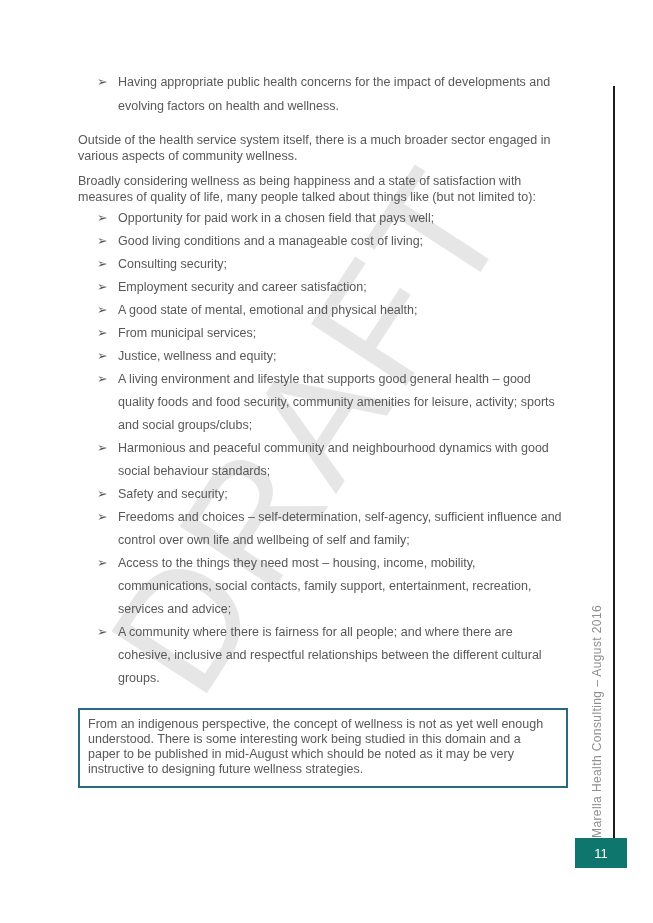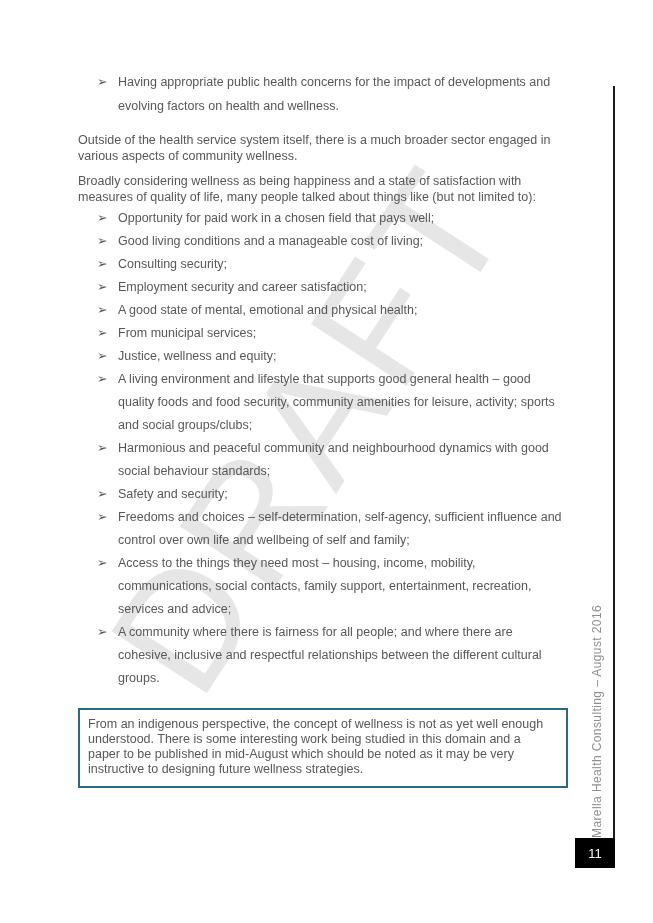--- a/index.html
+++ b/index.html
@@ -41,22 +41,22 @@
   .note p { margin:0; line-height:15px; }
   
   .sidebar-text {
     position:absolute; left:590px; top:588px; width:17px; height:250px;
     writing-mode:vertical-rl; transform:rotate(180deg);
     color:#8f8f8f; font-size:12px; letter-spacing:0.4px; z-index:1;
     white-space:nowrap;
   }
   .vline { position:absolute; left:613px; top:86px; width:2px; height:752px; background:#1c1c1c; z-index:1; }
   .page-num {
-    position:absolute; left:575px; top:838px; width:40px; height:30px;
-    background:#000000; color:#ffffff; display:flex; align-items:center;
+    position:absolute; left:575px; top:838px; width:52px; height:30px;
+    background:#0f766e; color:#ffffff; display:flex; align-items:center;
     justify-content:center; font-size:13px; z-index:2;
   }
 </style>
 </head>
 <body>
 
 <div class="page">
 
   <div class="watermark">
     <span>DRAFT</span>

